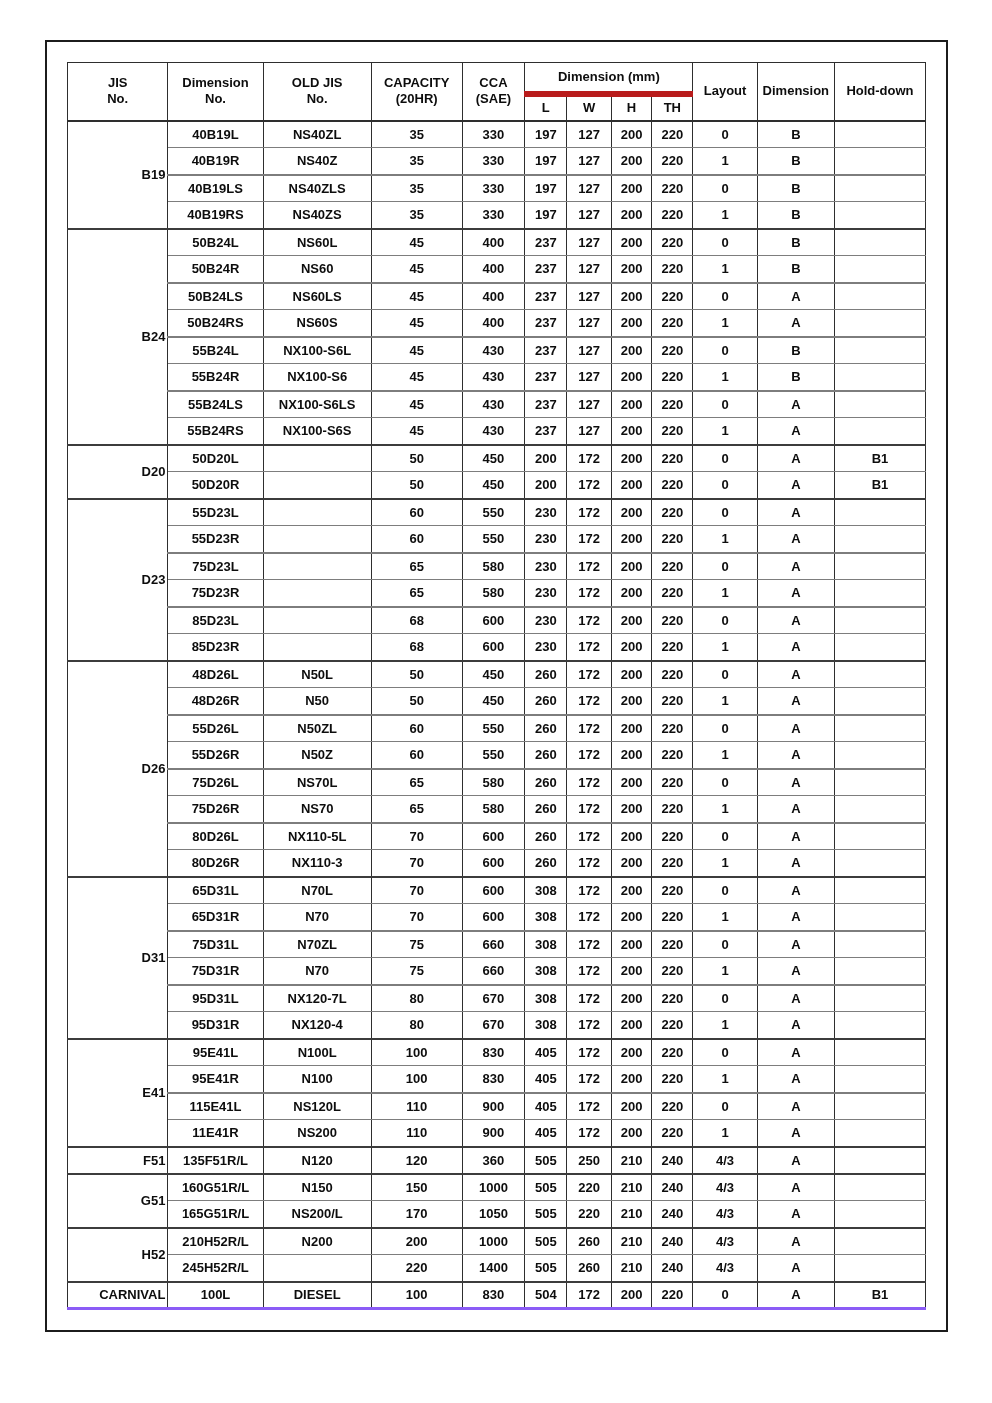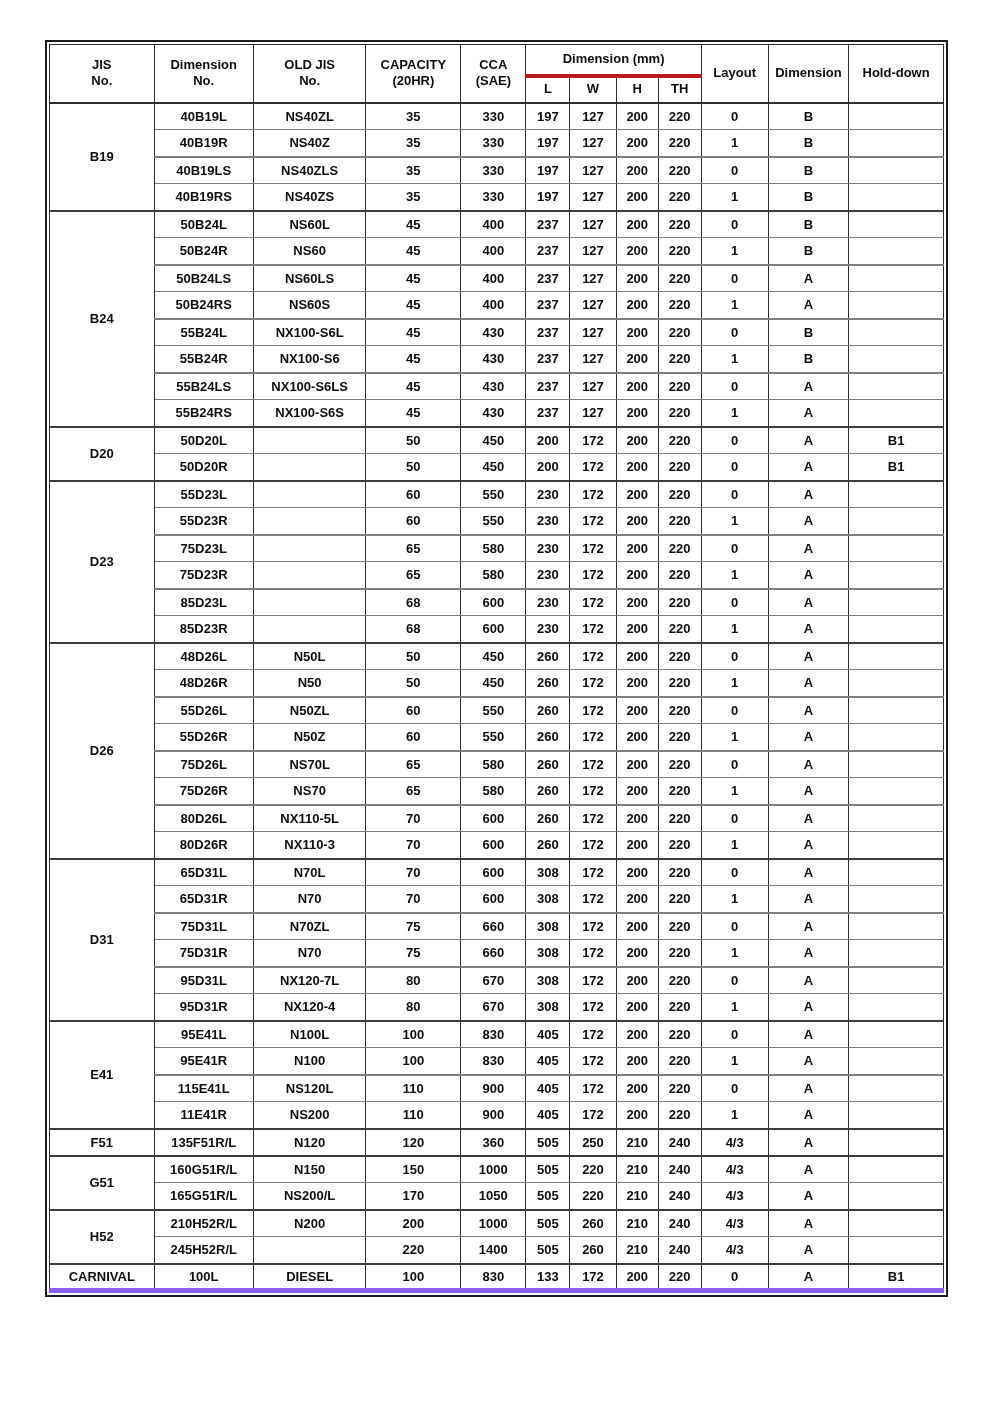--- a/index.html
+++ b/index.html
@@ -15,21 +15,21 @@
     font-weight: bold;
     color: #0d0d0d;
   }
   .table-frame {
     position: absolute;
     left: 45px;
     top: 40px;
     width: 903px;
     box-sizing: border-box;
     border: 2px solid #1c1c1c;
-    padding: 2px;
+    padding: 20px;
     background: #ffffff;
   }
   table.spec {
     width: 100%;
     border-collapse: collapse;
     table-layout: fixed;
   }
   table.spec th,
   table.spec td {
     box-sizing: border-box;
@@ -42,35 +42,35 @@
   
   table.spec thead th {
     border: 1px solid #2e2e2e;
     border-bottom: 2px solid #2e2e2e;
     font-size: 13px;
     line-height: 1.25;
     white-space: pre-line;
   }
   table.spec thead tr.h1 th { height: 31px; }
   table.spec thead tr.h2 th { height: 27px; }
-  table.spec thead th.dim-group { border-bottom: 4px solid #b91c1c; }
+  table.spec thead th.dim-group { border-bottom: 6px solid #b91c1c; }
   
   table.spec tbody td {
     height: 27px;
     font-size: 13px;
     border-left: 1px solid #2e2e2e;
     border-right: 1px solid #2e2e2e;
     border-top: 1px solid #7d7d7d;
     border-bottom: 1px solid #7d7d7d;
     white-space: nowrap;
   }
   table.spec tbody tr.pair-start td { border-top: 2px solid #7d7d7d; }
   table.spec tbody tr.group-start td { border-top: 2px solid #3c3c3c; }
-  table.spec tbody td.jis-cell { border-top: 2px solid #3c3c3c; }
-  table.spec tbody tr:last-child td { border-bottom: 5px solid #8b5cf6; }
+  table.spec tbody td.jis-cell { border-top: 2px solid #3c3c3c; text-align: right; }
+  table.spec tbody tr:last-child td { border-bottom: 3px solid #8b5cf6; }
 </style>
 </head>
 <body>
 
 <div class="table-frame">
   <table class="spec">
     <colgroup>
       <col style="width:11.7%">
       <col style="width:11.1%">
       <col style="width:12.6%">
@@ -677,21 +677,21 @@
           <td>4/3</td>
           <td>A</td>
           <td></td>
         </tr>
         <tr class="group-start">
           <td rowspan="1" class="jis-cell">CARNIVAL</td>
           <td>100L</td>
           <td>DIESEL</td>
           <td>100</td>
           <td>830</td>
-          <td>133</td>
+          <td>504</td>
           <td>172</td>
           <td>200</td>
           <td>220</td>
           <td>0</td>
           <td>A</td>
           <td>B1</td>
         </tr>
       </tbody>
   </table>
 </div>

